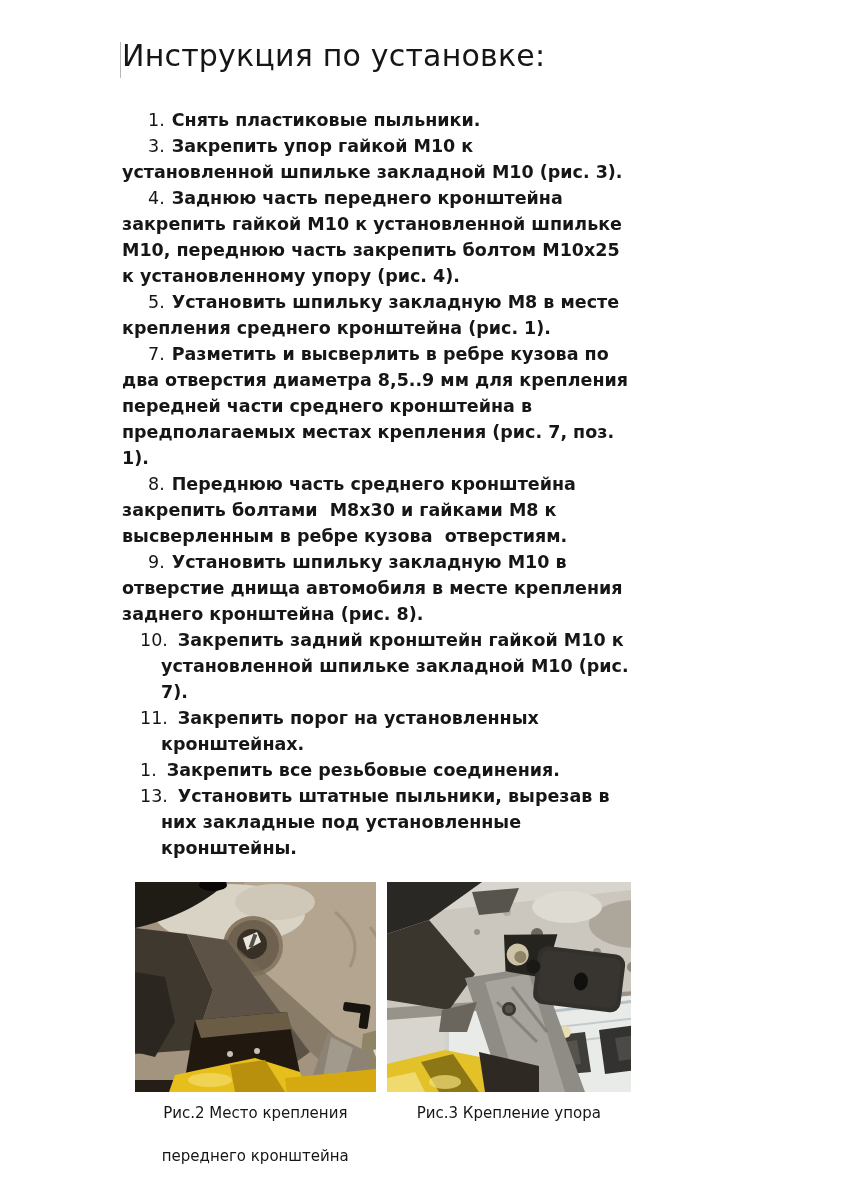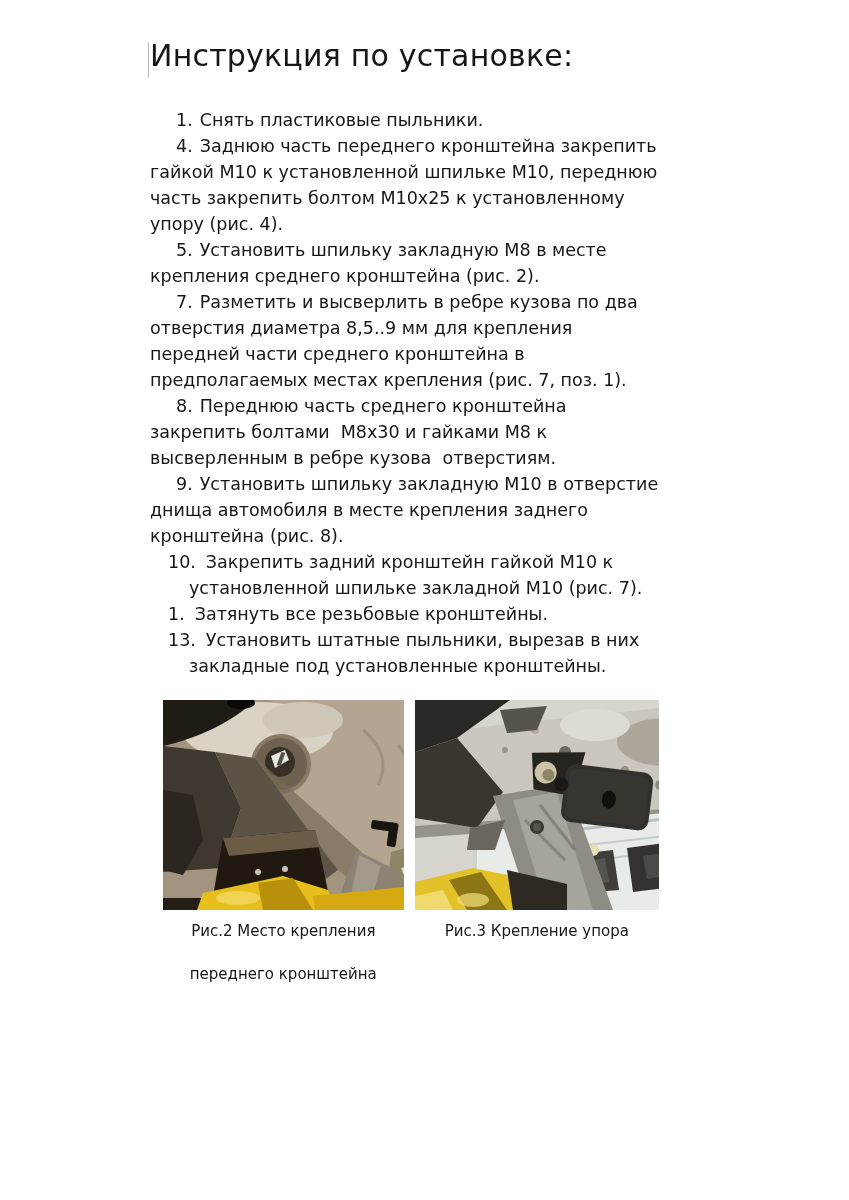--- a/index.html
+++ b/index.html
@@ -1,26 +1,26 @@
 <!DOCTYPE html>
 <html lang="ru"><head>
 <meta charset="utf-8">
 <style>
   html,body{margin:0;padding:0;}
   body{
     width:849px;height:1200px;background:#ffffff;
     font-family:"DejaVu Sans","Liberation Sans",sans-serif;
     color:#161616;overflow:hidden;
   }
-  .doc{position:relative;width:688px;height:1200px;padding:38px 57px 16px 122px;box-sizing:border-box;margin-left:28px;}
+  .doc{position:relative;width:688px;height:1200px;padding:38px 57px 16px 122px;box-sizing:border-box;}
   .caret{position:absolute;left:120px;top:42px;width:1px;height:36px;background:#b8b8b8;}
   .title{font-size:30px;font-weight:400;margin:0;line-height:36px;letter-spacing:0.2px;}
   .steps{margin-top:33px;font-size:17.5px;line-height:26px;}
   .step{margin:0;}
-  .step .txt{white-space:pre-wrap;}
+  .step .txt{white-space:pre-wrap;font-weight:bold;}
   .para{text-indent:26px;}
   .para .num{margin-right:7px;}
   .hang{padding-left:39px;text-indent:-21px;}
   .hang .num{margin-right:10px;}
   .figrow{display:flex;margin-top:21px;margin-left:13px;gap:11px;}
   .photo{margin:0;padding:0;width:315px;height:210px;overflow:hidden;background:#a2947f;}
   .photo.right{width:320px;background:#d8d5ce;}
   .photo svg{display:block;}
   .caprow{display:flex;margin-left:13px;gap:11px;font-size:15px;}
   .cap{width:315px;text-align:center;line-height:43px;}
@@ -28,27 +28,29 @@
 </style>
 </head>
 <body>
 
 <div class="doc">
   <div class="caret"></div>
   <h1 class="title">Инструкция по установке:</h1>
 
   <div class="steps">
     <div class="step para"><span class="num">1.</span><span class="txt">Снять пластиковые пыльники.</span></div>
+    <div class="step para"><span class="num">3.</span><span class="txt">Закрепить упор гайкой М10 к установленной шпильке закладной М10 (рис. 3).</span></div>
     <div class="step para"><span class="num">4.</span><span class="txt">Заднюю часть переднего кронштейна закрепить гайкой М10 к установленной шпильке М10, переднюю часть закрепить болтом М10х25 к установленному упору (рис. 4).</span></div>
-    <div class="step para"><span class="num">5.</span><span class="txt">Установить шпильку закладную М8 в месте крепления среднего кронштейна (рис. 2).</span></div>
+    <div class="step para"><span class="num">5.</span><span class="txt">Установить шпильку закладную М8 в месте крепления среднего кронштейна (рис. 1).</span></div>
     <div class="step para"><span class="num">7.</span><span class="txt">Разметить и высверлить в ребре кузова по два отверстия диаметра 8,5..9 мм для крепления передней части среднего кронштейна в предполагаемых местах крепления (рис. 7, поз. 1).</span></div>
     <div class="step para"><span class="num">8.</span><span class="txt">Переднюю часть среднего кронштейна закрепить болтами  М8х30 и гайками М8 к высверленным в ребре кузова  отверстиям.</span></div>
     <div class="step para"><span class="num">9.</span><span class="txt">Установить шпильку закладную М10 в отверстие днища автомобиля в месте крепления заднего кронштейна (рис. 8).</span></div>
     <div class="step hang"><span class="num">10.</span><span class="txt">Закрепить задний кронштейн гайкой М10 к установленной шпильке закладной М10 (рис. 7).</span></div>
-    <div class="step hang"><span class="num">1.</span><span class="txt">Затянуть все резьбовые кронштейны.</span></div>
+    <div class="step hang"><span class="num">11.</span><span class="txt">Закрепить порог на установленных кронштейнах.</span></div>
+    <div class="step hang"><span class="num">1.</span><span class="txt">Закрепить все резьбовые соединения.</span></div>
     <div class="step hang"><span class="num">13.</span><span class="txt">Установить штатные пыльники, вырезав в них закладные под установленные кронштейны.</span></div>
   </div>
 
   <div class="figrow">
     <figure class="photo">
       <svg viewBox="0 0 315 210" width="315" height="210">
         <rect width="315" height="210" fill="#a2947f"></rect>
         <polygon points="110,0 315,0 315,155 235,185 90,55" fill="#b3a590"></polygon>
         <path d="M200,30 q30,25 15,55 M235,45 q25,30 8,60 M260,20 q30,35 18,75 M290,60 q12,30 2,55" stroke="#8f8068" stroke-width="3" fill="none" opacity="0.5"></path>
         <ellipse cx="95" cy="32" rx="75" ry="30" fill="#d9d3c5"></ellipse>

